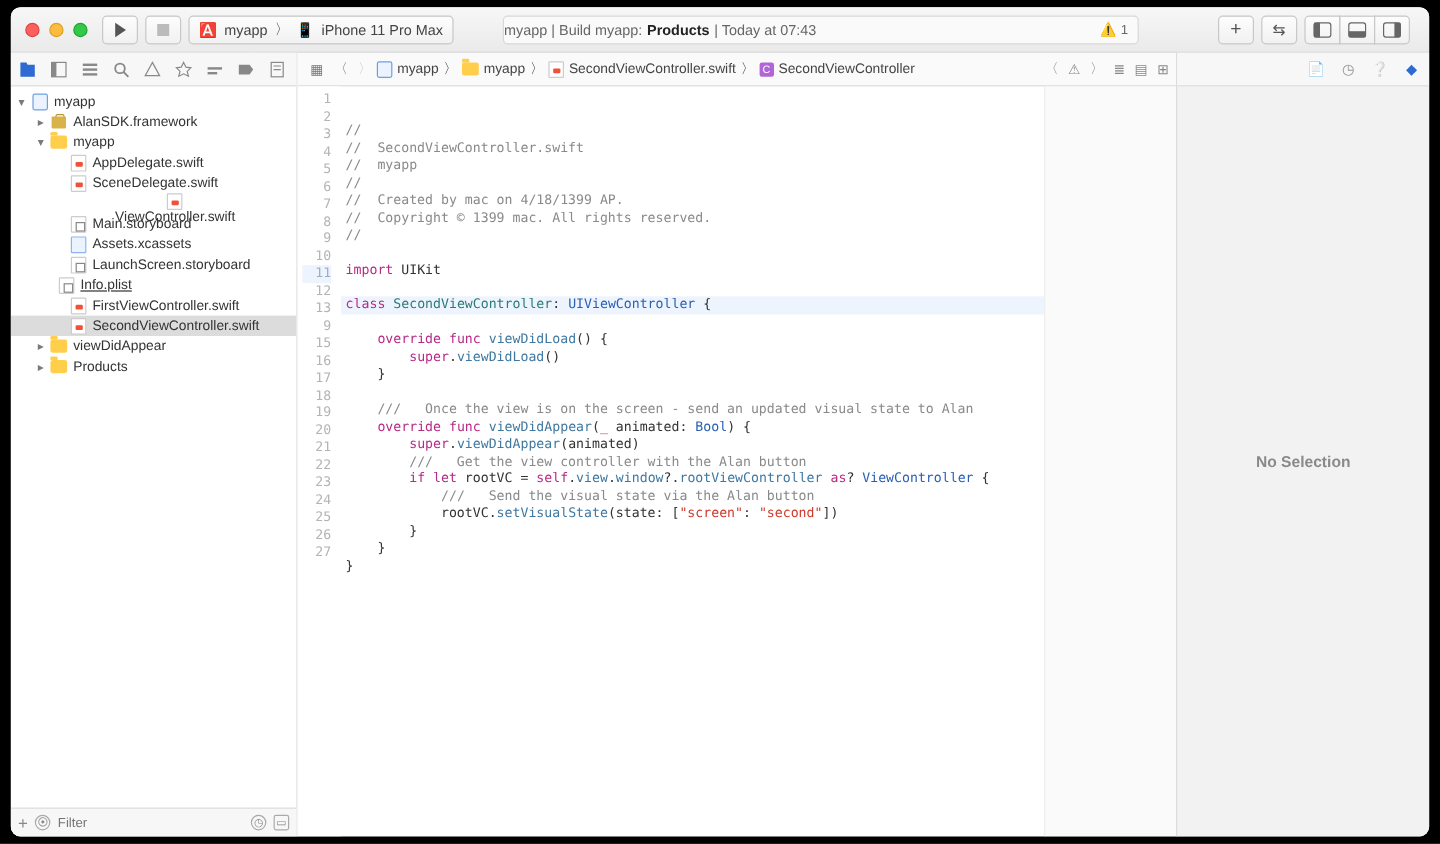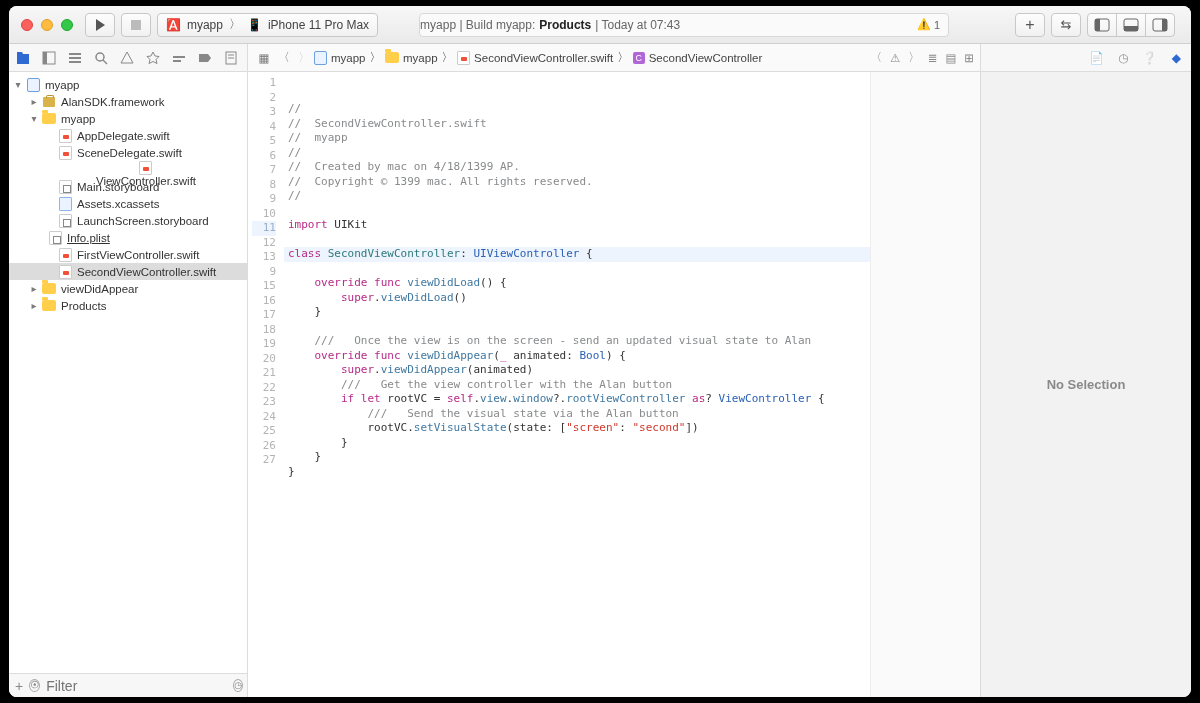--- a/index.html
+++ b/index.html
@@ -54,21 +54,21 @@
 .swift-ico { width: 13px; height: 14px; background: #fff; border: 1px solid #ccc; border-radius: 1px; position: relative; }
 .swift-ico::after { content: ""; position: absolute; left: 3px; top: 5px; width: 6px; height: 4px; background: #f05138; border-radius: 1px; }
 .sb-ico { width: 13px; height: 14px; background: #fff; border: 1px solid #ccc; border-radius: 1px; position: relative; }
 .sb-ico::after { content: ""; position: absolute; left: 3px; top: 4px; width: 6px; height: 6px; border: 1px solid #888; }
 .xc-ico { width: 13px; height: 14px; background: #eaf3ff; border: 1px solid #8db5ef; border-radius: 1px; }
 .proj-ico { width: 13px; height: 14px; background: #eaf3ff; border: 1px solid #6ea0e0; border-radius: 2px; }
 .brief-ico { width: 12px; height: 10px; background: #d9b24a; border-radius: 1px; position: relative; }
 .brief-ico::before { content: ""; position: absolute; top: -2px; left: 3px; width: 6px; height: 2px; border: 1px solid #b8922f; border-bottom: none; border-radius: 2px 2px 0 0; }
 
 .nav-footer { height: 24px; border-top: 1px solid #dcdcdc; display: flex; align-items: center; padding: 0 6px; gap: 6px; background: #f7f7f7; }
-.nav-footer input { flex: 1; border: none; background: transparent; font-size: 14px; outline: none; color: #666; }
+.nav-footer input { flex: 1; border: none; background: transparent; font-size: 11px; outline: none; color: #666; }
 .circ { width: 13px; height: 13px; border: 1px solid #aaa; border-radius: 50%; display: inline-flex; align-items: center; justify-content: center; font-size: 9px; color: #888; line-height: 1; }
 
 
 .editor-col { flex: 1; display: flex; flex-direction: column; min-width: 0; }
 .jumpbar { height: 28px; border-bottom: 1px solid #dcdcdc; background: #fafafa; display: flex; align-items: center; padding: 0 6px; font-size: 11.5px; }
 .jumpbar .jb-btn { width: 20px; height: 18px; display: inline-flex; align-items: center; justify-content: center; color: #777; }
 .crumbs { display: flex; align-items: center; gap: 4px; flex: 1; min-width: 0; }
 .crumb { display: inline-flex; align-items: center; gap: 4px; color: #444; }
 .jump-right { display: flex; align-items: center; gap: 8px; color: #888; }
 

